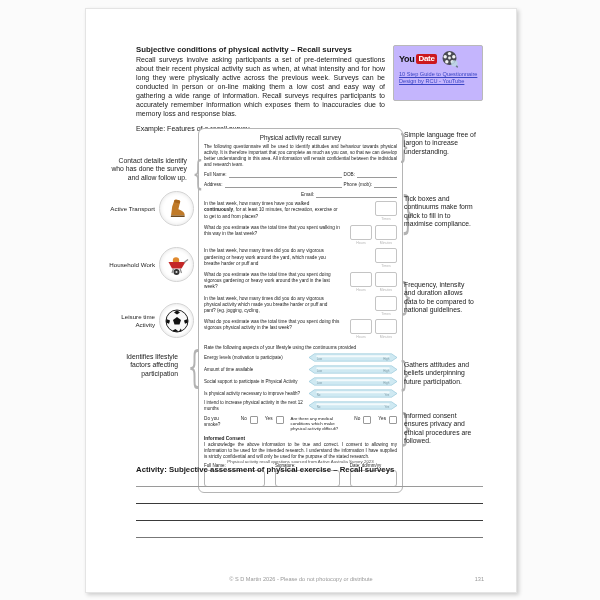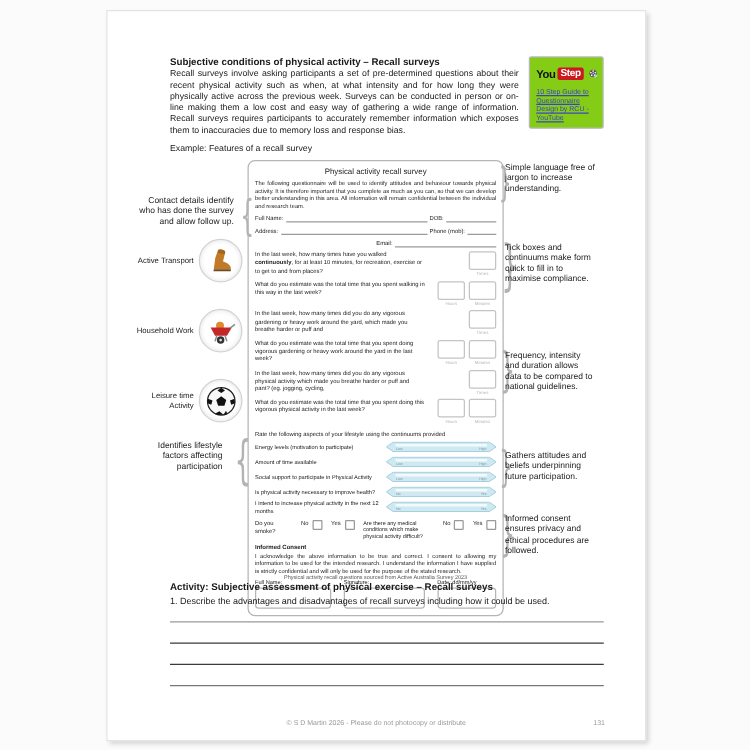--- a/index.html
+++ b/index.html
@@ -11,22 +11,22 @@
     -webkit-font-smoothing:antialiased;
   }
   .sheet{
     position:absolute;left:85px;top:8px;width:430px;height:583px;
     background:#fff;border:1px solid #e4e4e4;
     box-shadow:2px 2px 4px rgba(0,0,0,.18);
   }
   
   .header{position:absolute;left:50px;top:36px;width:347px;}
   .yt-box{
-    float:right;width:60px;min-height:56px;margin:0 0 4px 8px;
-    border:1px solid #b9b9b9;border-radius:2px;background:#84cc16;
+    float:right;width:90px;min-height:56px;margin:0 0 4px 8px;
+    border:1px solid #b9b9b9;border-radius:2px;background:#c4b5fd;
     padding:4px 4px 3px 5px;box-sizing:border-box;
   }
   .yt-logo-row{display:flex;align-items:center;gap:2px;}
   .yt-you{font-weight:bold;font-size:9px;color:#111;letter-spacing:-.3px;}
   .yt-tube{
     font-weight:bold;font-size:8px;color:#fff;background:#cc181e;
     border-radius:2px;padding:0 2px 1px 2px;letter-spacing:-.3px;
   }
   .reel{margin-left:2px;}
   .yt-link{
@@ -106,21 +106,21 @@
 </style>
 </head>
 <body>
 
 <div class="sheet">
 
   <div class="header">
     <div class="yt-box">
       <div class="yt-logo-row">
         <span class="yt-you">You</span>
-        <span class="yt-tube">Step</span>
+        <span class="yt-tube">Date</span>
         <svg class="reel" width="18" height="18" viewBox="0 0 18 18">
           <circle cx="8.5" cy="8" r="7" fill="#4a4a52"></circle>
           <circle cx="8.5" cy="8" r="1.4" fill="#e8e8e8"></circle>
           <circle cx="8.5" cy="3.6" r="1.7" fill="#f2f2f2"></circle>
           <circle cx="12.8" cy="6.7" r="1.7" fill="#f2f2f2"></circle>
           <circle cx="11.2" cy="11.7" r="1.7" fill="#f2f2f2"></circle>
           <circle cx="5.8" cy="11.7" r="1.7" fill="#f2f2f2"></circle>
           <circle cx="4.2" cy="6.7" r="1.7" fill="#f2f2f2"></circle>
           <circle cx="13.4" cy="13.4" r="3.2" fill="#bcd6e2" opacity="0.85"></circle>
           <rect x="15.5" y="15.2" width="2.4" height="1.6" rx="0.6" transform="rotate(40 15.5 15.2)" fill="#6b7d88"></rect>
@@ -368,21 +368,20 @@
   <div class="r-note" style="top:272px;">Frequency, intensity and duration allows data to be compared to national guidelines.</div>
 
   <span class="brace" style="left:308px;top:348px;font-size:34px;transform:scaleX(.5);">}</span>
   <div class="r-note" style="top:352px;">Gathers attitudes and beliefs underpinning future participation.</div>
 
   <span class="brace" style="left:308px;top:399px;font-size:38px;transform:scaleX(.5);">}</span>
   <div class="r-note" style="top:403px;">Informed consent ensures privacy and ethical procedures are followed.</div>
 
   <div class="activity">
     <div class="activity-title">Activity: Subjective assessment of physical exercise – Recall surveys</div>
-    <div class="activity-q">1. Describe the advantages and disadvantages of recall surveys including how it could be used.</div>
     <div class="ans-line first"></div>
     <div class="ans-line mid"></div>
     <div class="ans-line mid"></div>
     <div class="ans-line last"></div>
   </div>
 
   <div class="footer-copy">© S D Martin 2026 - Please do not photocopy or distribute</div>
   <div class="footer-page">131</div>
 </div>
 

